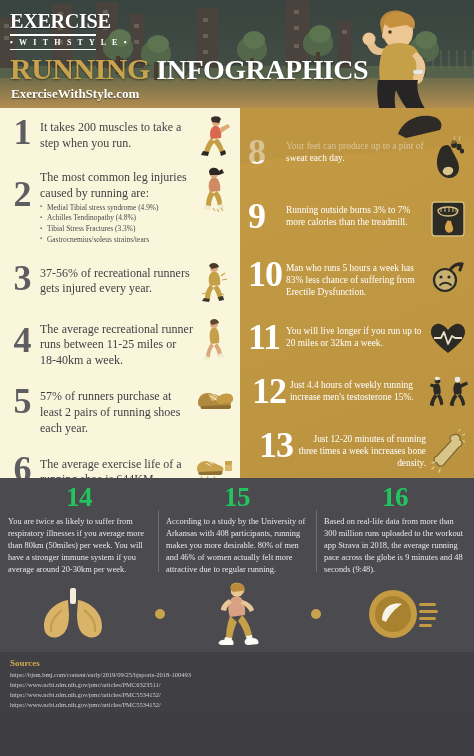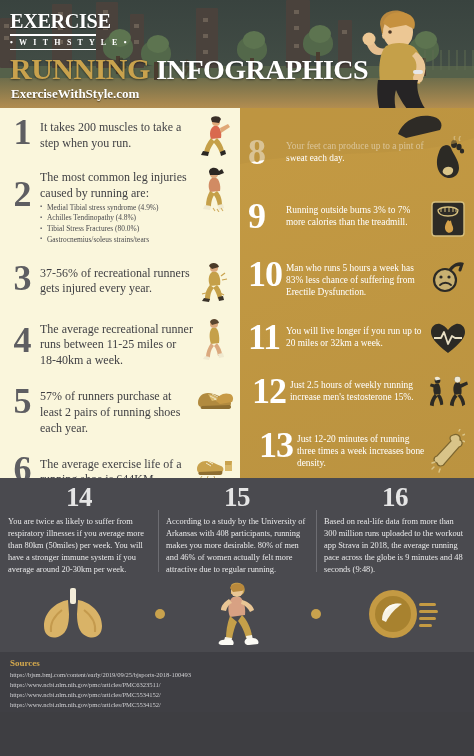--- a/index.html
+++ b/index.html
@@ -75,21 +75,21 @@
   .fbullets li { font-size:7.4px; line-height:1.45; color:#4a4a4e; padding-left:7px; position:relative;}
   .fbullets li:before { content:"\25AA"; position:absolute; left:0; top:-0.5px; font-size:6px; color:#6b6b70;}
   .ficon { width:40px; flex:0 0 40px; display:flex; align-items:center; justify-content:center; }
 
   
   .bottom { position:relative; width:474px; background:#4a4a4f; }
   .big3 { display:flex; padding-top:6px; }
   .bcell { flex:1; padding:0 8px; position:relative; }
   .bcell + .bcell:before { content:""; position:absolute; left:0; top:26px; bottom:4px;
       width:1px; background:#6d6d72; }
-  .bnum { text-align:center; color:#e5e5e5; font-size:27px; font-weight:800; line-height:1;
+  .bnum { text-align:center; color:#22c55e; font-size:27px; font-weight:800; line-height:1;
       margin-bottom:5px; letter-spacing:-0.5px; }
   .btext { color:#e9e9ea; font-size:8.4px; line-height:1.42; }
 
   .artstrip { height:76px; display:flex; align-items:center; justify-content:space-around;
       padding:0 14px; }
   .dot { width:10px; height:10px; border-radius:50%; background:#c9a24d; }
 
   
   .sources { background:#3f3f44; padding:6px 10px 7px 10px; }
   .src-title { color:#d4a94e; font-size:9px; font-weight:700; margin-bottom:2px; }
@@ -252,21 +252,21 @@
         </div>
       </div>
 
       <div class="fact" style="margin-top:8px;">
         <div class="fnum" style="padding-top:12px;">2</div>
         <div class="fbody">
           <div class="ftext">The most common leg injuries caused by running are:</div>
           <ul class="fbullets">
             <li>Medial Tibial stress syndrome (4.9%)</li>
             <li>Achilles Tendinopathy (4.8%)</li>
-            <li>Tibial Stress Fractures (80.0%)</li>
+            <li>Tibial Stress Fractures (3.3%)</li>
             <li>Gastrocnemius/soleus strains/tears</li>
           </ul>
         </div>
         <div class="ficon">
           <svg width="34" height="46" viewBox="0 0 34 46">
             <circle cx="17" cy="8" r="4.2" fill="#dba97e"></circle>
             <path d="M12 6 C12 1 20 0 22 5 L25 3 L27 7 L22 9 L13 9 Z" fill="#2c2723"></path>
             <path d="M15 12 C11 15 11 21 13 26 L23 25 C24 19 22 13 19 12 Z" fill="#d18b63"></path>
             <path d="M13 25 C10 30 9 35 9 40 L14 41 C14 35 16 30 18 28 Z" fill="#c5a049"></path>
             <path d="M20 25 C24 29 25 34 25 39 L21 40 C20 34 18 30 16 28 Z" fill="#c5a049"></path>
@@ -473,21 +473,21 @@
           <svg width="38" height="34" viewBox="0 0 38 34">
             <path d="M19 32 C6 22 2 16 2 11 C2 5 7 2 11 3 C14 4 17 6 19 9 C21 6 24 4 27 3 C31 2 36 5 36 11 C36 16 32 22 19 32 Z" fill="#2c2a25"></path>
             <path d="M5 17 L12 17 L15 11 L19 23 L23 15 L26 17 L33 17" stroke="#e8dfc5" stroke-width="1.8" fill="none" stroke-linejoin="round"></path>
           </svg>
         </div>
       </div>
 
       <div class="fact" style="margin-top:20px;padding-left:8px;">
         <div class="fnum">12</div>
         <div class="fbody" style="padding-right:2px;">
-            <div class="ftext">Just 2.5 hours of weekly running increase men's testosterone 15%.</div>
+            <div class="ftext">Just 4.4 hours of weekly running increase men's testosterone 15%.</div>
           </div>
         <div class="ficon">
           <svg width="42" height="34" viewBox="0 0 42 34">
             <g fill="#2c2a25">
               <circle cx="10" cy="5" r="3"></circle>
               <path d="M8 8 C5 11 5 16 7 20 L13 19 C14 14 12 9 11 8 Z"></path>
               <path d="M7 19 C4 23 2 27 2 31 L6 32 C6 27 8 24 10 22 Z"></path>
               <path d="M12 19 C15 22 16 26 16 30 L13 31 C12 26 11 23 9 21 Z"></path>
               <path d="M11 10 L3 8 L2 11 L11 14 Z"></path>
             </g>
@@ -501,21 +501,21 @@
               <path d="M34 19 C37 22 39 26 39 30 L36 32 C35 26 33 23 31 21 Z"></path>
               <path d="M33 9 L41 6 L42 9 L34 13 Z"></path>
             </g>
             <circle cx="31" cy="4" r="3.2" fill="#efe9d6"></circle>
           </svg>
         </div>
       </div>
 
       <div class="fact" style="margin-top:20px;padding-left:15px;">
         <div class="fnum">13</div>
-        <div class="fbody" style="padding-right:2px;">
+        <div class="fbody" style="padding-right:2px;text-align:right;">
             <div class="ftext">Just 12-20 minutes of running three times a week increases bone density.</div>
           </div>
         <div class="ficon">
           <svg width="34" height="44" viewBox="0 0 34 44">
             <path d="M22 6 C26 4 30 7 29 11 C32 12 32 17 28 18 L14 34 C12 38 7 38 6 34 C2 33 2 28 6 27 L20 12 C18 9 19 7 22 6 Z" fill="#d9c489" stroke="#7c6630" stroke-width="1.2"></path>
             <g stroke="#d9c489" stroke-width="1.4" stroke-linecap="round">
               <path d="M28 2 l1 -2"></path>
                 <path d="M32 6 l3 -1"></path>
                 <path d="M32 12 l3 1"></path>
               <path d="M4 33 l-3 1"></path>

